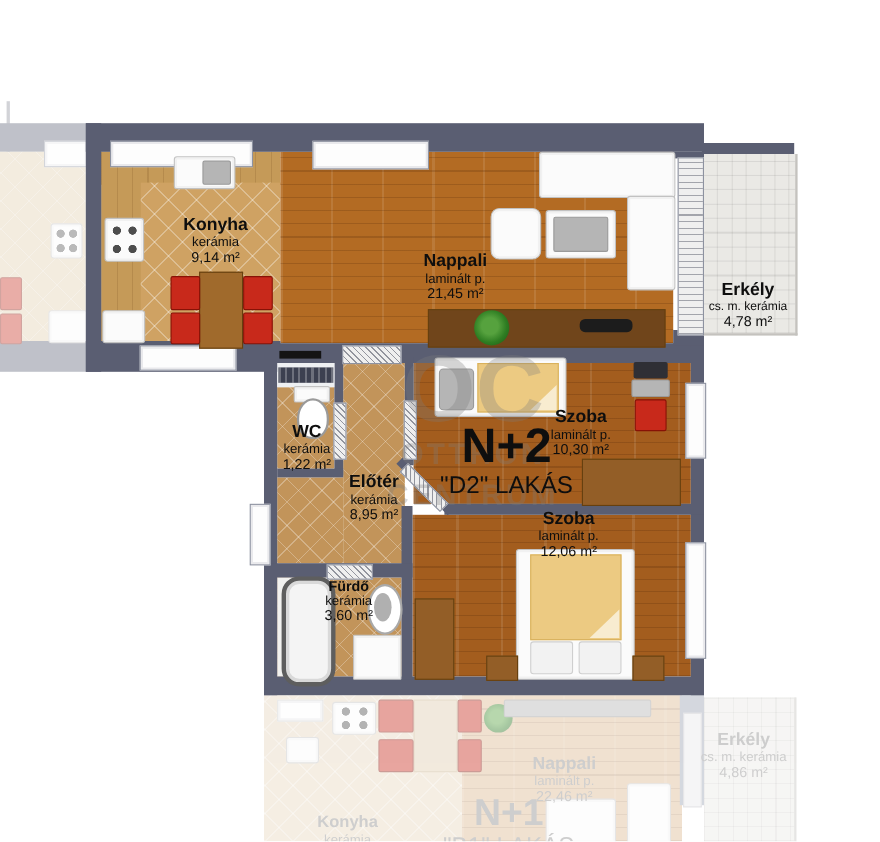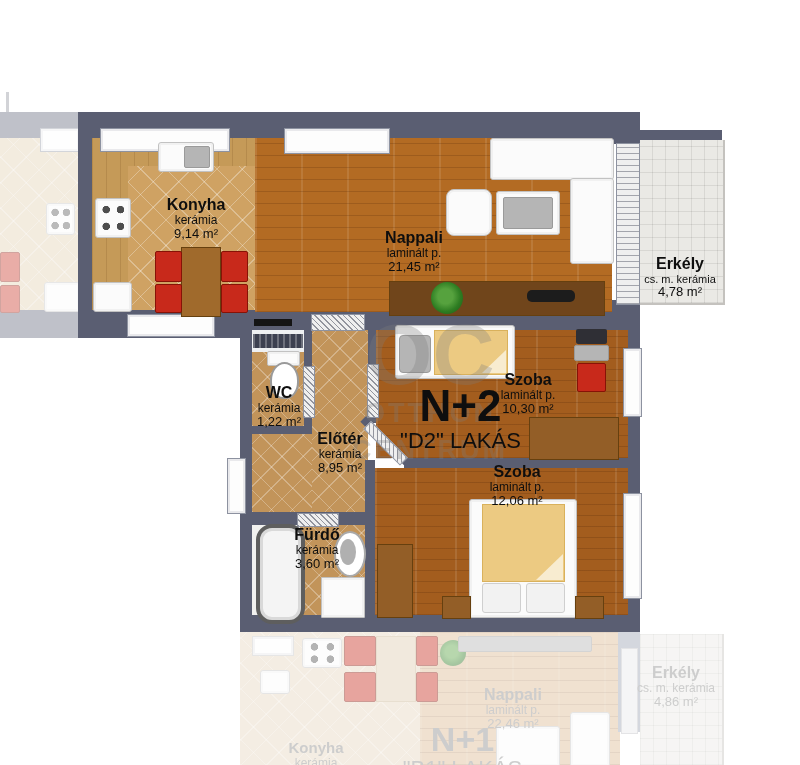--- a/index.html
+++ b/index.html
@@ -219,21 +219,21 @@
     <div class="rname">Szoba</div>
     <div class="rmat">laminált p.</div>
     <div class="rarea">10,30 m²</div>
   </div>
   <div class="label" style="left:470px;top:463px;width:94px;">
     <div class="rname">Szoba</div>
     <div class="rmat">laminált p.</div>
     <div class="rarea">12,06 m²</div>
   </div>
   <div class="label" style="left:284px;top:526px;width:66px;">
-    <div class="rname" style="font-size:16px;">Fürdő</div>
+    <div class="rname" style="font-size:13px;">Fürdő</div>
     <div class="rmat">kerámia</div>
     <div class="rarea">3,60 m²</div>
   </div>
 
   <div class="label" style="left:378px;top:384px;width:165px;">
     <div class="u1">N+2</div>
     <div class="u2">"D2" LAKÁS</div>
   </div>
 
 </div>

